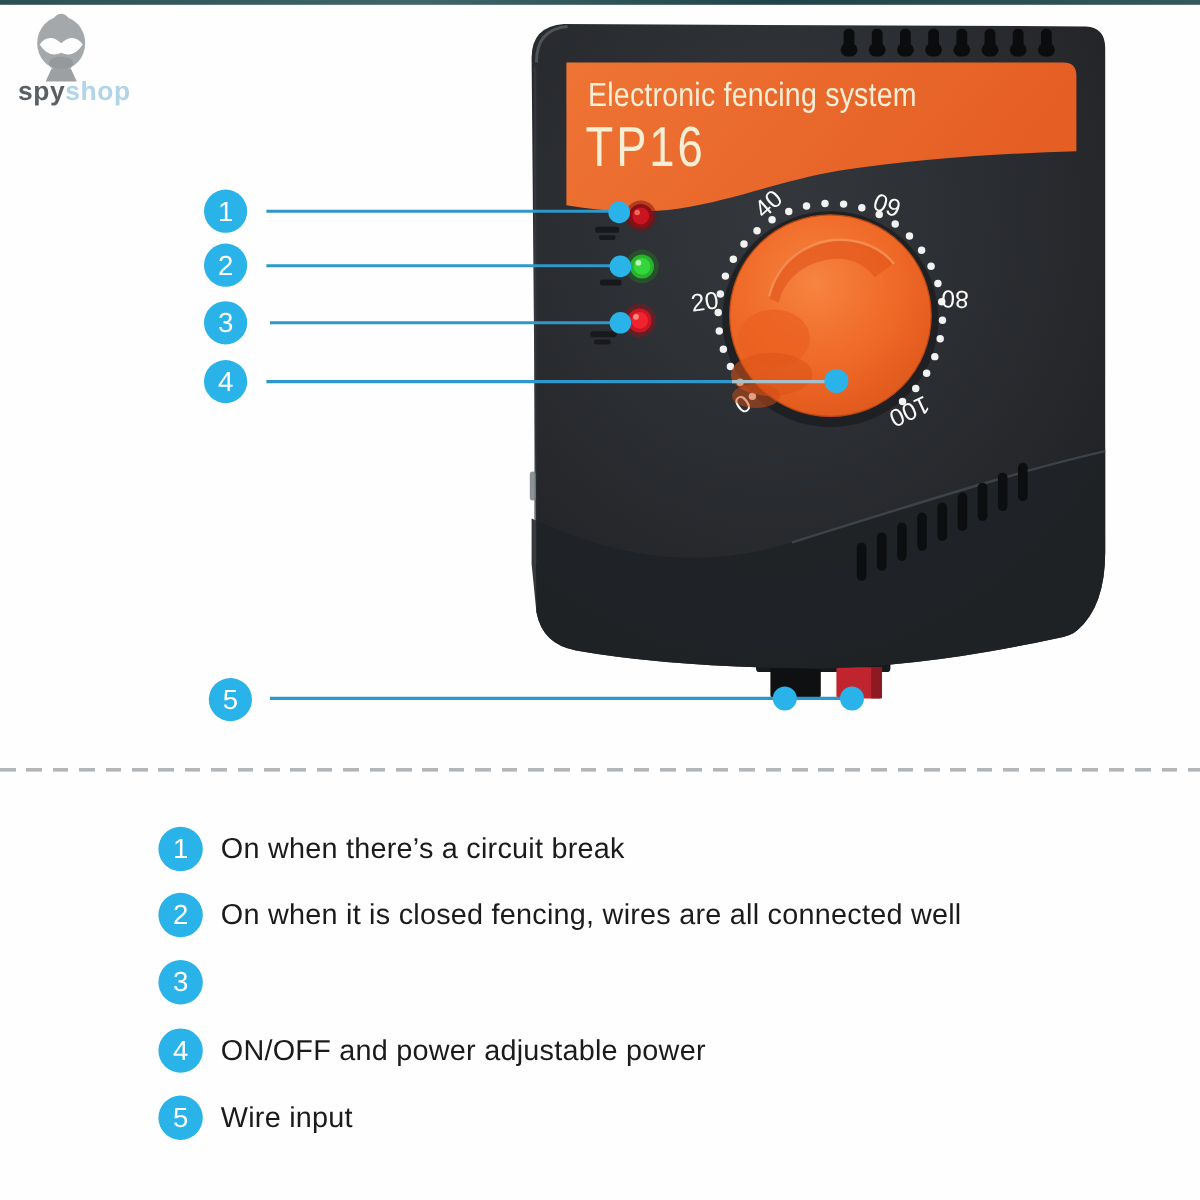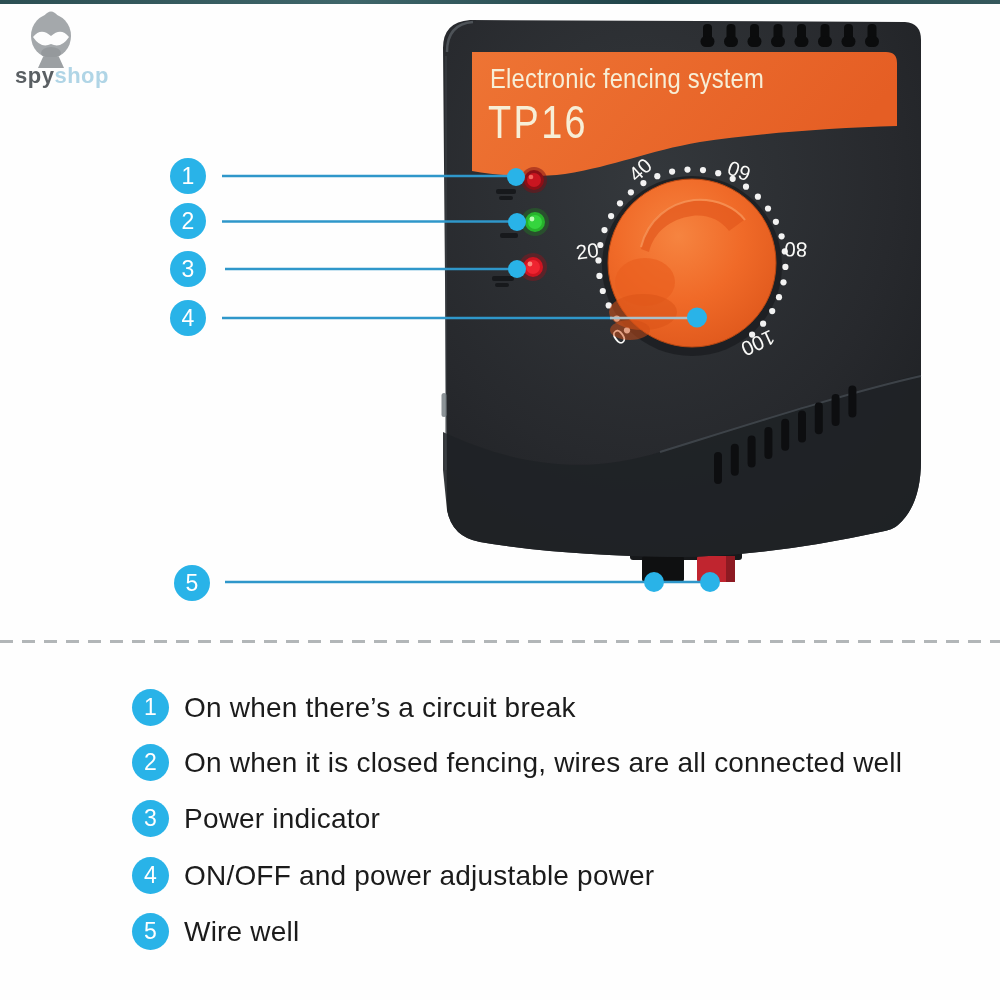--- a/index.html
+++ b/index.html
@@ -13,21 +13,21 @@
   .callout-badge{position:absolute;width:36px;height:36px;border-radius:50%;
     background:var(--accent_blue,#29b3e8);color:#fff;display:flex;align-items:center;justify-content:center;
     font-size:23px;line-height:1;}
   .divider{position:absolute;left:0;top:640px;width:1000px;height:3px;
     background:repeating-linear-gradient(90deg,#b2b6b8 0 13px,rgba(0,0,0,0) 13px 22px);}
   .legend{position:absolute;left:0;top:0;width:1000px;}
   .legend-row{position:absolute;left:132px;display:flex;align-items:center;gap:15px;height:37px;}
   .legend-badge{width:37px;height:37px;border-radius:50%;flex:0 0 37px;
     background:var(--accent_blue,#29b3e8);color:#fff;display:flex;align-items:center;justify-content:center;
     font-size:23px;line-height:1;}
-  .legend-text{font-size:28px;color:var(--text_dark,#1b1b1b);letter-spacing:0.2px;white-space:nowrap;}
+  .legend-text{font-size:24px;color:var(--text_dark,#1b1b1b);letter-spacing:0.2px;white-space:nowrap;}
   .brand-bold{fill:#5a5f63;}
   .brand-light{fill:#b0d5e6;}
 </style>
 </head>
 <body>
 
 <div class="scene">
 
   <div class="top-strip"></div>
 
@@ -248,28 +248,27 @@
     <div class="legend-row" style="top:744px">
       <div class="legend-badge">
           <span>2</span>
         </div>
       <div class="legend-text">On when it is closed fencing, wires are all connected well</div>
     </div>
     <div class="legend-row" style="top:800px">
       <div class="legend-badge">
           <span>3</span>
         </div>
-      <div class="legend-text">Power indicator</div>
     </div>
     <div class="legend-row" style="top:857px">
       <div class="legend-badge">
           <span>4</span>
         </div>
       <div class="legend-text">ON/OFF and power adjustable power</div>
     </div>
     <div class="legend-row" style="top:913px">
       <div class="legend-badge">
           <span>5</span>
         </div>
-      <div class="legend-text">Wire well</div>
+      <div class="legend-text">Wire input</div>
     </div>
   </div>
 </div>
 
 </body></html>

